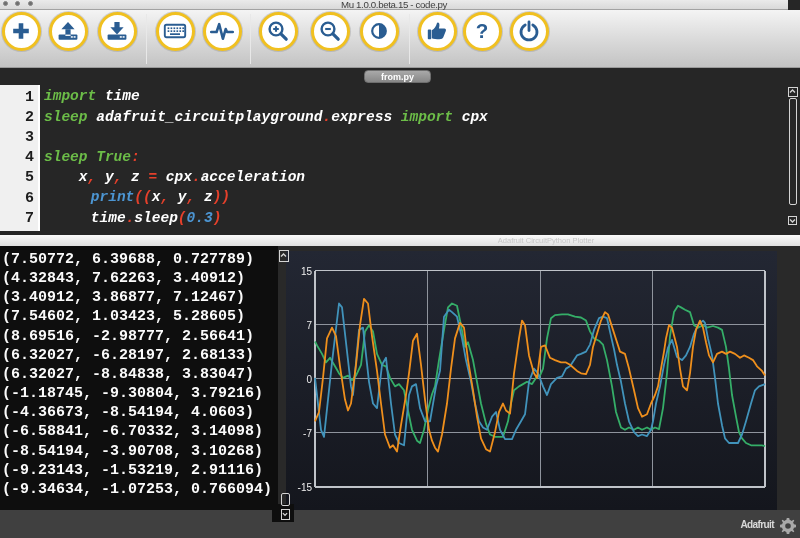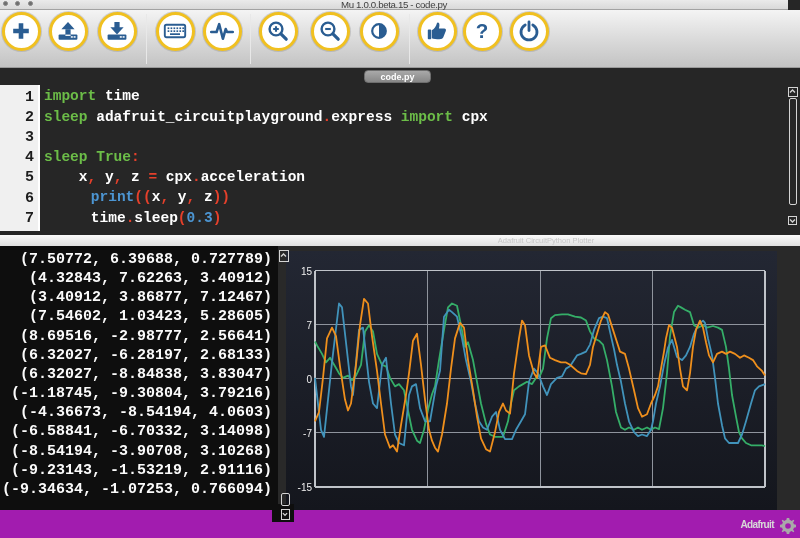--- a/index.html
+++ b/index.html
@@ -27,40 +27,40 @@
   background:linear-gradient(#a9a9a9,#878787); border-radius:4px;
   border:1px solid #6e6e6e; color:#fff; font-size:9px; font-weight:bold;
   text-align:center; line-height:12px; }
 #gutter { position:absolute; left:0; top:17px; width:40px; height:146px;
   background:#f0f0f0; border-right:2px solid #ffffff; }
 #gutternums { position:absolute; left:0; top:19.6px; width:34px; text-align:right; white-space:pre;
   font-family:"Liberation Mono", monospace; font-size:15px; font-weight:bold;
   color:#1d1d1d; line-height:20.2px; }
 #code { position:absolute; left:44px; top:18.4px;
   font-family:"Liberation Mono", monospace; font-size:14.5px; font-weight:bold;
-  color:#ffffff; line-height:20.2px; white-space:pre; }
+  color:#ffffff; line-height:20.2px; white-space:pre;font-style:italic; }
 .kw { color:#6cbd48; } .op { color:#e5402b; } .bi { color:#4c95d2;padding-left:12px; } .nu { color:#4c95d2; }
 
 .sbbox { position:absolute; border:1.5px solid #d4d4d4; background:transparent; }
 .sbbox svg { position:absolute; }
 
 #splitter { left:0; top:235px; width:800px; height:27px;
   background:linear-gradient(#fafafa,#bdbdbd); border-bottom:1px solid #8a8a8a; }
 #splittext { position:absolute; left:292px; top:1px; width:508px; height:10px;
   color:#c6c6c6; font-size:7.5px; text-align:center; line-height:10px; }
 
-#bottomzone { left:0; top:246px; width:800px; height:264px; background:#292929;text-align:right; }
+#bottomzone { left:0; top:246px; width:800px; height:264px; background:#292929; }
 #console { position:absolute; left:0; top:0; width:291px; height:264px; background:#0e0e0e; }
 #context { position:absolute; left:2px; top:4px;
   font-family:"Liberation Mono", monospace; font-size:15px; font-weight:600;
   color:#fafafa; line-height:19.15px; white-space:pre; }
 
 #plotpane { position:absolute; left:278px; top:0; width:509px; height:328px; background:#292929; }
 
-#statusbar { left:0; top:510px; width:800px; height:28px; background:#a21caf; }
+#statusbar { left:0; top:510px; width:800px; height:28px; background:#404040; }
 #adafruit { position:absolute; right:26px; top:9px; color:#d8d8d8; font-size:10px;
   font-weight:bold; letter-spacing:-0.6px; }
 </style></head><body>
 <div id="app">
 
 <div id="titlebar" class="abs">
   <span class="tl" style="left:2.9px;"></span>
   <span class="tl" style="left:15.2px;"></span>
   <span class="tl" style="left:27.7px;"></span>
   <div id="title">Mu 1.0.0.beta.15 - code.py</div>
@@ -157,21 +157,21 @@
           <line x1="12" y1="3" x2="12" y2="11.6" stroke="#2a5d92" stroke-width="2.8" stroke-linecap="round"></line>
         </svg>
       </div>
 
   <div class="sep" style="left:146px;"></div>
   <div class="sep" style="left:250px;"></div>
   <div class="sep" style="left:409px;"></div>
 </div>
 
 <div id="darkzone" class="abs">
-  <div id="tab">code.py</div>
+  <div id="tab">from.py</div>
   <div id="gutter"></div>
   <div id="gutternums">1
 2
 3
 4
 5
 6
 7</div>
   <div id="code"><span class="kw">import</span> time
 <span class="kw">sleep</span> adafruit_circuitplayground<span class="op">.</span>express <span class="kw">import</span> cpx

